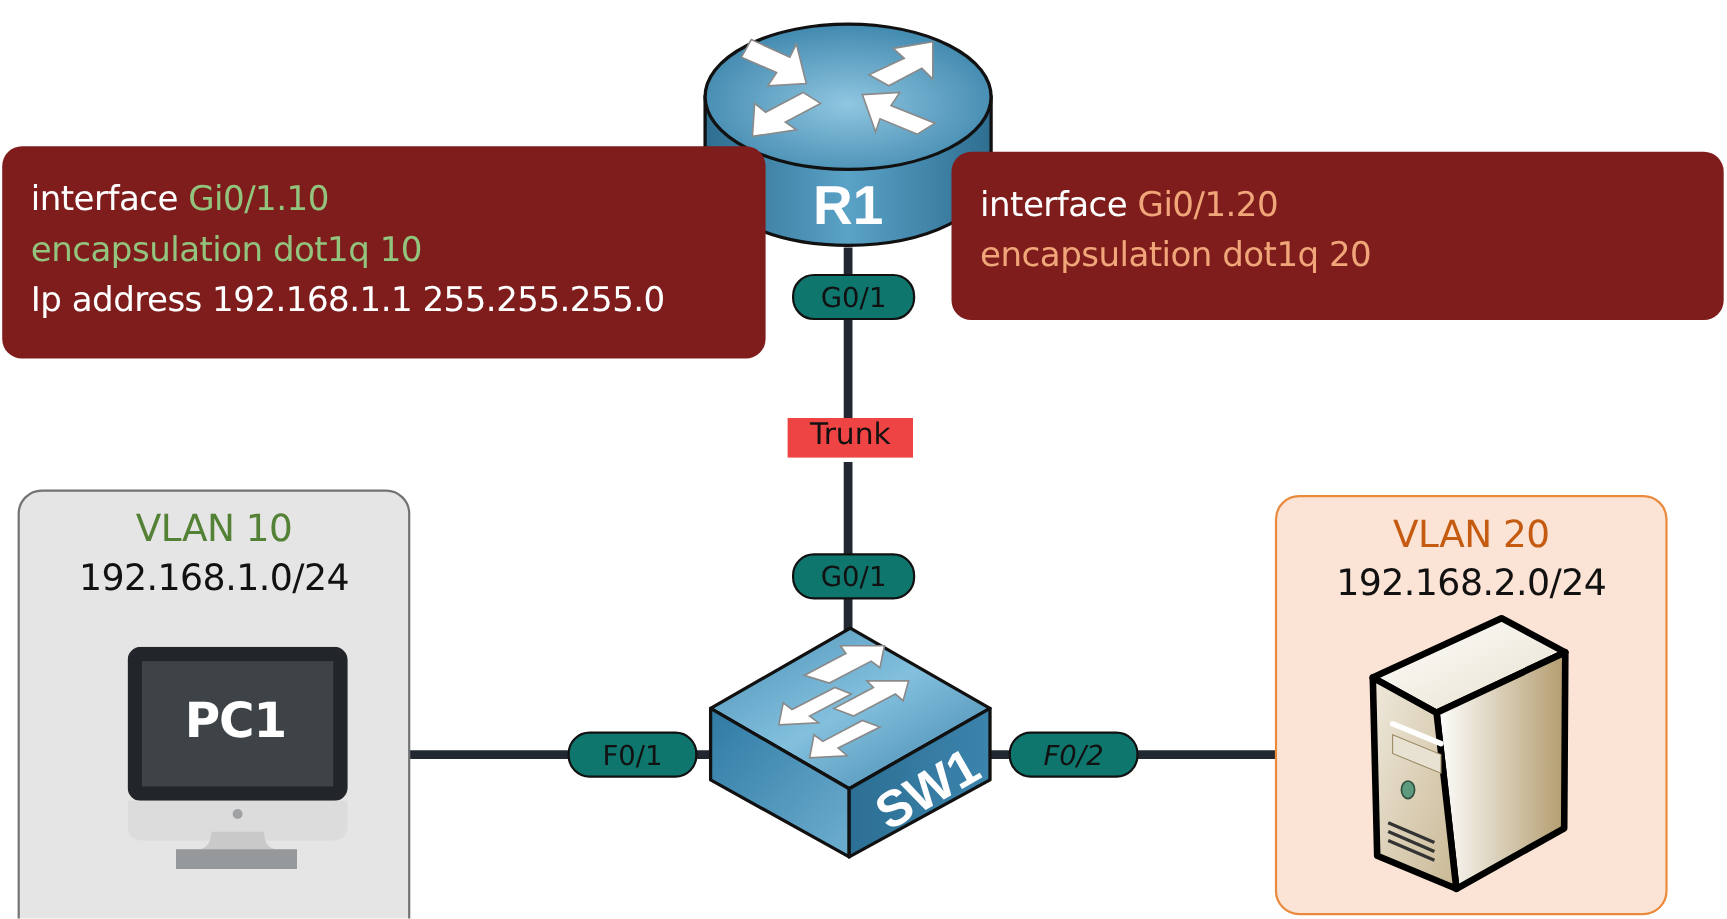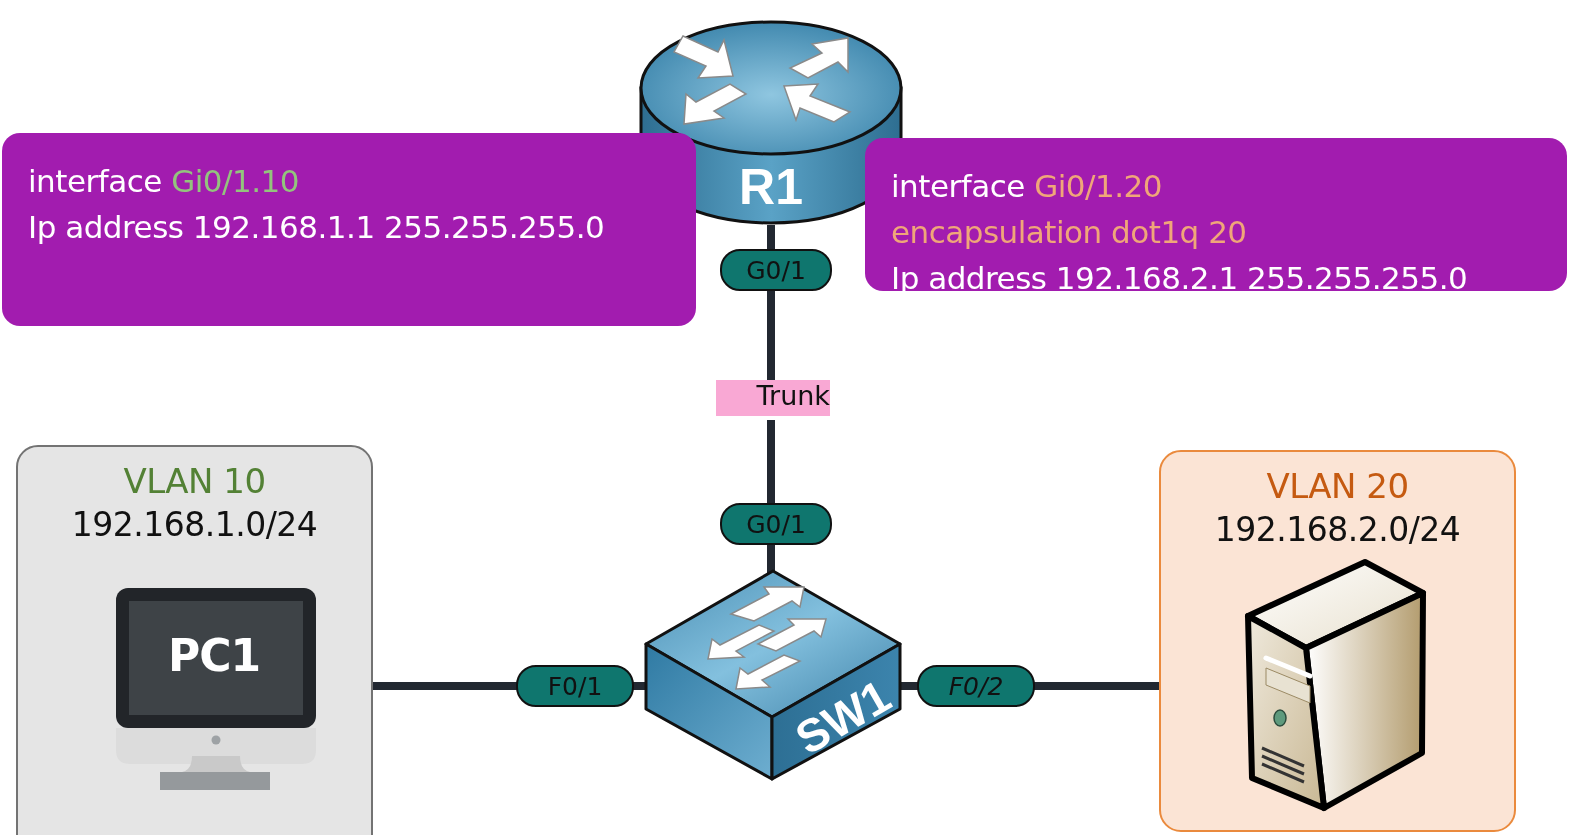--- a/index.html
+++ b/index.html
@@ -1,20 +1,20 @@
 <!DOCTYPE html>
 <html><head>
 <meta charset="utf-8">
 <style>
   html, body { margin:0; padding:0; background:#ffffff; }
   body { width:1570px; height:835px; position:relative; overflow:hidden; font-family:"DejaVu Sans", sans-serif; }
   #stage { position:absolute; left:0; top:0; width:1570px; height:835px; }
   svg.links { position:absolute; left:0; top:0; }
   .cfg {
-    position:absolute; background:#a21caf; border-radius:18px; color:#ffffff;
+    position:absolute; background:#7f1d1d; border-radius:18px; color:#ffffff;
     font-family:"DejaVu Sans", sans-serif; font-size:31px; line-height:46px;
     padding:0 0 0 26px; box-sizing:border-box; letter-spacing:-0.5px;
   }
   .cfg .line { white-space:nowrap; }
   #cfg-left { left:2px; top:133px; width:694px; height:193px; padding-top:25px; }
   #cfg-right { left:865px; top:138px; width:702px; height:153px; padding-top:25px; }
   .green { color:#93c47d; }
   .orange { color:#f0a679; }
   .vlan {
     position:absolute; border-radius:22px; box-sizing:border-box; text-align:center;
@@ -22,21 +22,21 @@
   #vlan10 { left:16px; top:445px; width:357px; height:432px; background:#e5e5e5; border:2px solid #737373; }
   #vlan20 { left:1159px; top:450px; width:357px; height:382px; background:#fbe4d5; border:2px solid #ea8a3d; }
   .vlan .vname { font-size:34px; margin-top:14px; letter-spacing:-0.5px; }
   .vlan .vnet { font-size:33px; color:#111; margin-top:4px; letter-spacing:-0.5px; }
   #vlan10 .vname { color:#538135; }
   #vlan20 .vname { color:#c55a11; }
   .port {
     position:absolute; background:#0f766e; border:2px solid #111; border-radius:20px;
     font-size:25px; color:#111; text-align:center; line-height:40px; height:42px; box-sizing:border-box;
   }
-  .trunk-label { position:absolute; font-size:27px; color:#111; text-align:right; background:#f9a8d4; }
+  .trunk-label { position:absolute; font-size:27px; color:#111; text-align:center; background:#ef4444; }
   .dev-label { position:absolute; font-weight:bold; color:#fff; text-align:center; }
 </style>
 </head>
 <body>
 
 <div id="stage">
 
   <svg class="links" width="1570" height="835">
     <line x1="771" y1="225" x2="771" y2="385" stroke="#222831" stroke-width="8"></line>
     <line x1="771" y1="420" x2="771" y2="580" stroke="#222831" stroke-width="8"></line>
@@ -137,27 +137,27 @@
       <path d="M87 45 L125 25 L120 18 L160 18 L156 38 L148 32 L110 52 Z"></path>
       <path d="M64 90 L68 70 L76 76 L115 56 L130 62 L92 82 L100 88 Z"></path>
       <path d="M114 75 L150 56 L144 50 L182 50 L177 68 L170 62 L132 82 Z"></path>
       <path d="M92 120 L96 99 L104 105 L140 86 L156 92 L118 111 L126 118 Z"></path>
     </g>
   </svg>
   <div class="dev-label" style="left:778px;top:690px;width:130px;font-size:46px;font-family:'Liberation Sans',sans-serif;transform:rotate(-30deg);transform-origin:center;">SW1</div>
 
   <div id="cfg-left" class="cfg">
     <div class="line"><span style="white-space: pre;">interface </span><span class="green">Gi0/1.10</span></div>
+    <div class="line green">encapsulation dot1q 10</div>
     <div class="line">Ip address 192.168.1.1 255.255.255.0</div>
   </div>
 
   <div id="cfg-right" class="cfg">
     <div class="line"><span style="white-space: pre;">interface </span><span class="orange">Gi0/1.20</span></div>
     <div class="line orange">encapsulation dot1q 20</div>
-    <div class="line">Ip address 192.168.2.1 255.255.255.0</div>
   </div>
 
   <div class="port" style="left:720px;top:249px;width:112px;">G0/1</div>
   <div class="trunk-label" style="left:716px;top:380px;width:114px;height:36px;">Trunk</div>
   <div class="port" style="left:720px;top:503px;width:112px;">G0/1</div>
   <div class="port" style="left:516px;top:665px;width:118px;">F0/1</div>
   <div class="port" style="left:917px;top:665px;width:118px;font-style:italic;">F0/2</div>
 
 </div>
 

